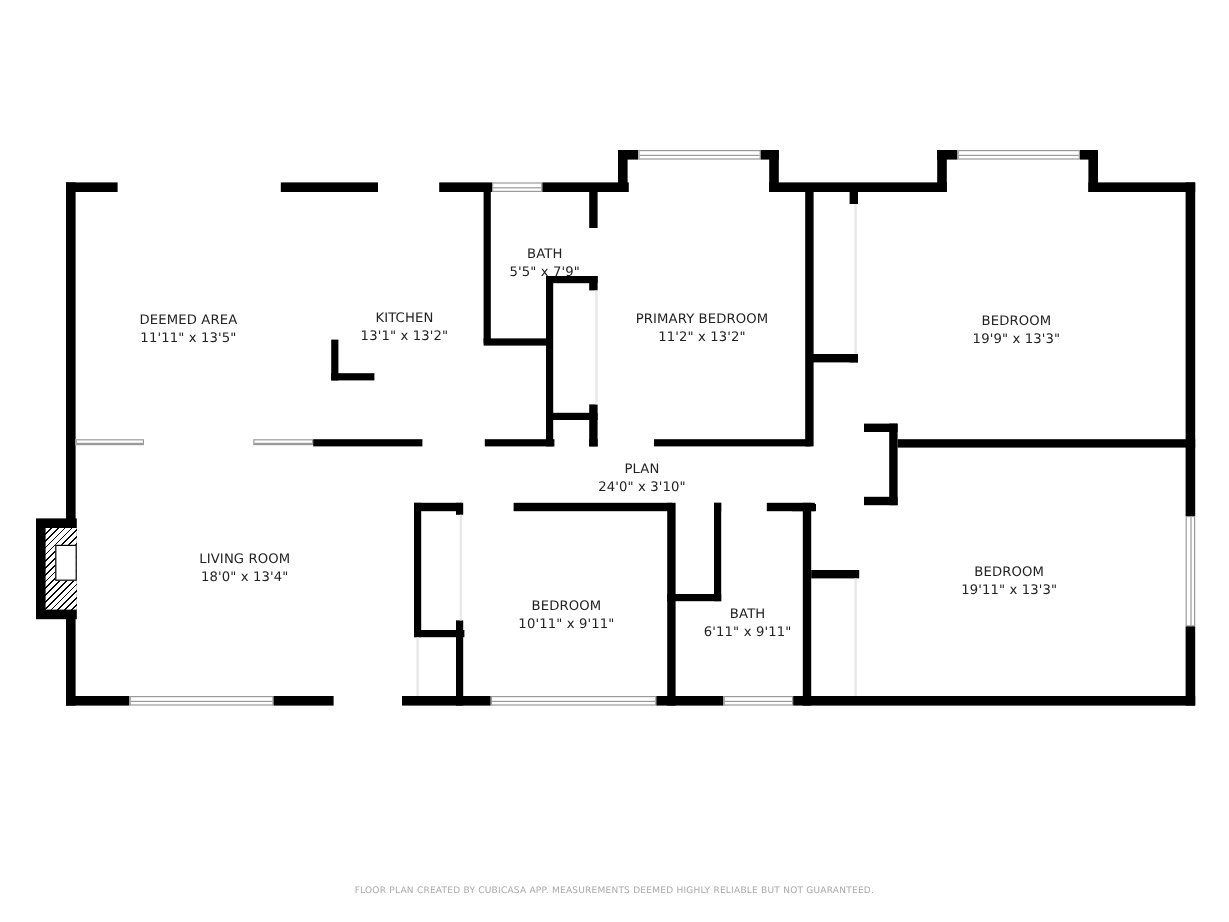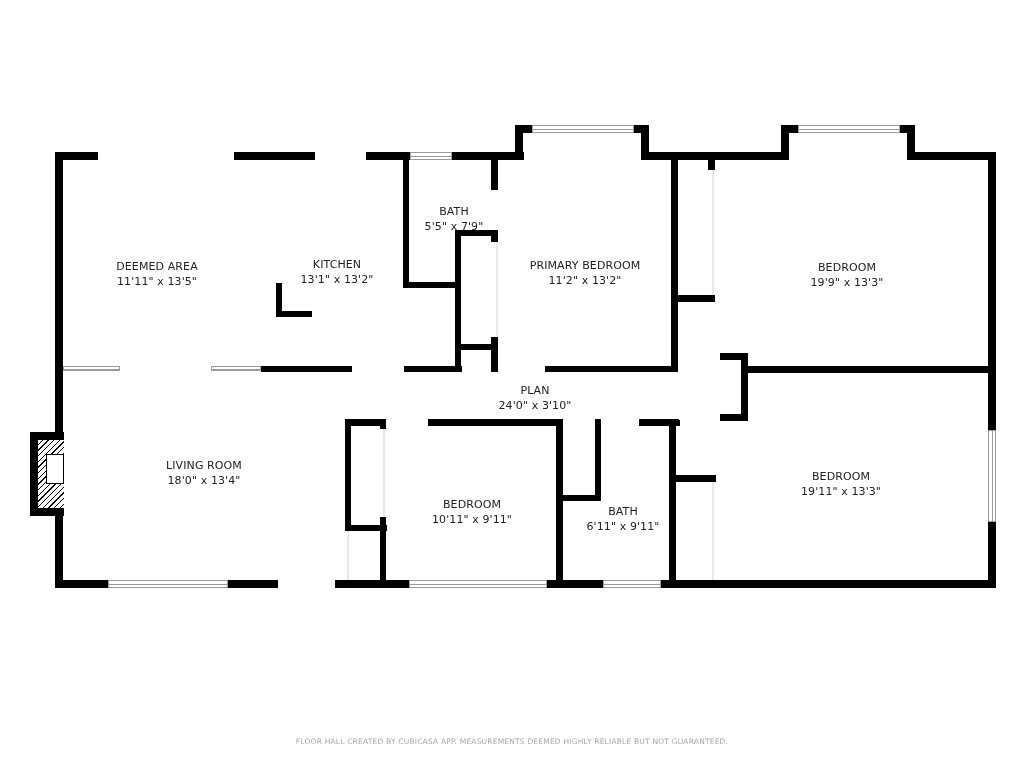--- a/index.html
+++ b/index.html
@@ -151,14 +151,14 @@
   </div>
   <div class="label" style="left:623px;top:519px;">
     <span>BATH</span>
     <span class="dim">6'11" x 9'11"</span>
   </div>
   <div class="label" style="left:841px;top:484px;">
     <span>BEDROOM</span>
     <span class="dim">19'11" x 13'3"</span>
   </div>
 
-  <div class="footer">FLOOR HALL CREATED BY CUBICASA APP. MEASUREMENTS DEEMED HIGHLY RELIABLE BUT NOT GUARANTEED.</div>
+  <div class="footer">FLOOR PLAN CREATED BY CUBICASA APP. MEASUREMENTS DEEMED HIGHLY RELIABLE BUT NOT GUARANTEED.</div>
 </div>
 
 </body></html>

